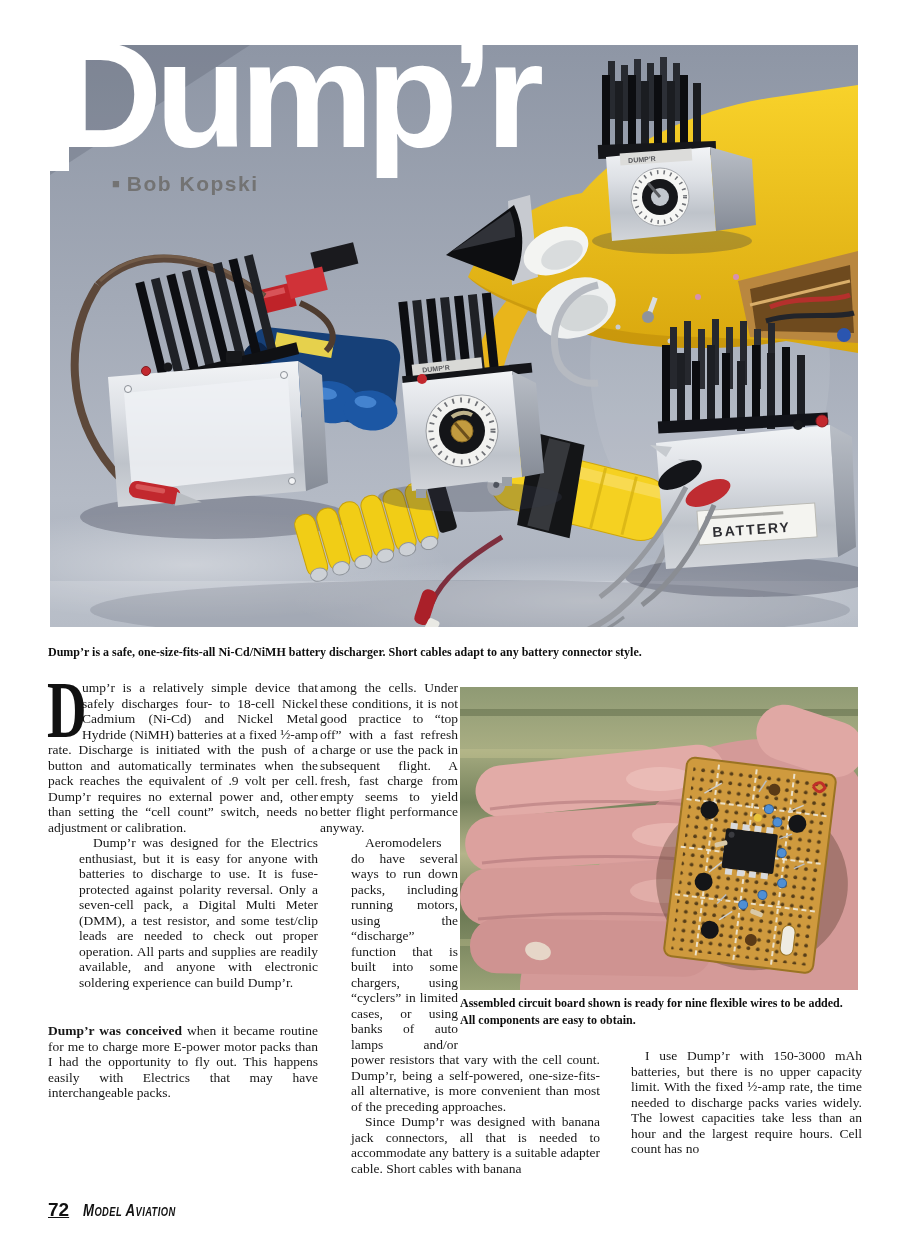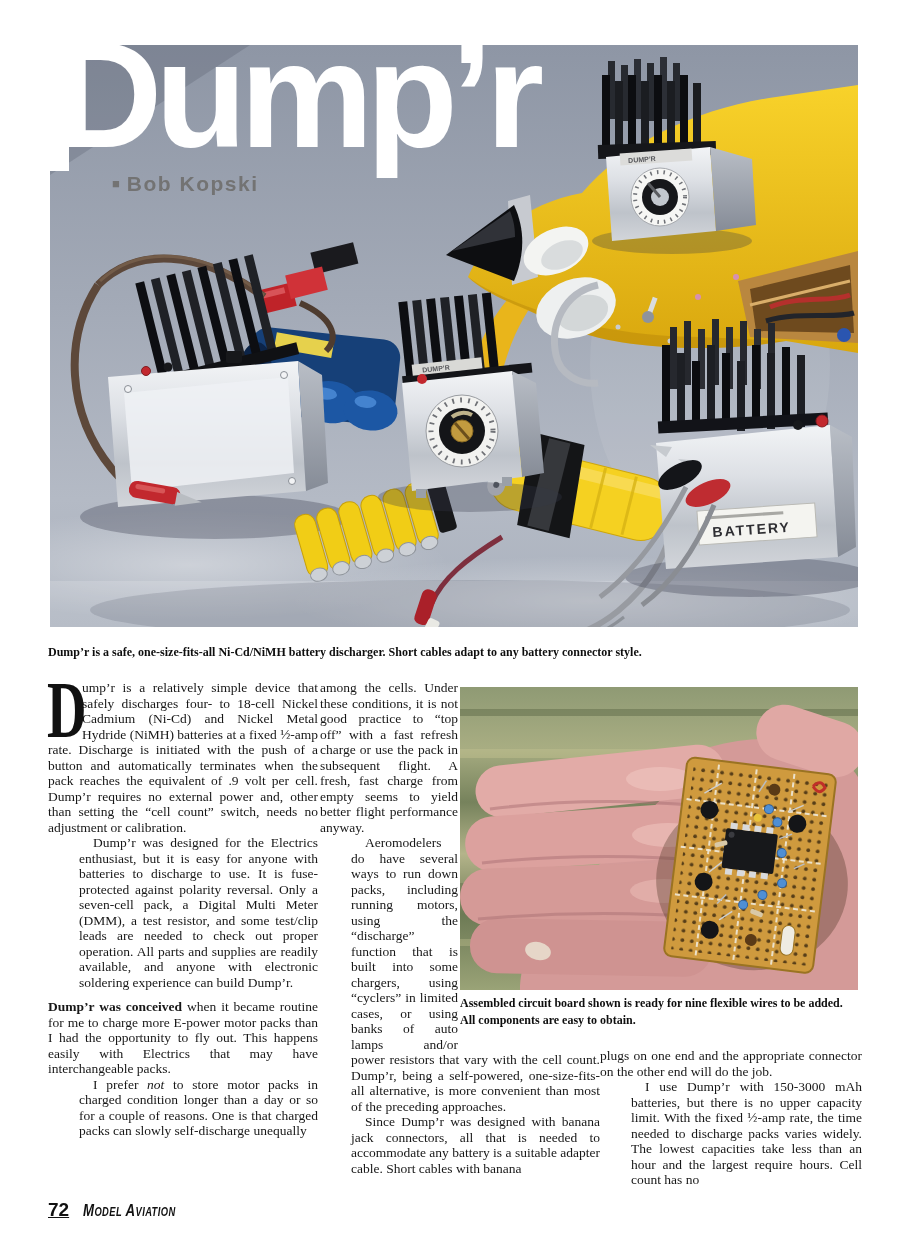--- a/index.html
+++ b/index.html
@@ -21,21 +21,21 @@
 
   .caption { position:absolute; font-family:Liberation Serif, serif; font-weight:bold;
              font-size:12px; line-height:17px; color:#0e0e0e; }
   .caption-main { left:48px; top:644px; width:812px; }
   .caption-board { left:460px; top:995px; width:400px; }
 
   .col { position:absolute; top:680px; font-size:13.5px; line-height:15.5px;
          text-align:justify; color:#171717; }
   .col p { margin:0; }
   .col p.ind { text-indent:14px;margin-left:31px; }
-  .col p.gap { margin-top:9px; }
+  .col p.gap { margin-top:33px; }
   .col1 { left:48px; width:270px; }
   .col2 { left:320px; width:280px; }
   .col3 { left:600px; top:1048px; width:262px; }
   .wrap-spacer { float:right; width:142px; height:358px; }
   .dc-spacer { float:left; width:34px; height:48px; }
   .dropcap { position:absolute; left:-1px; top:-3px; font-weight:bold; font-size:76px;
              line-height:62px; transform:scale(0.72,1.06); transform-origin:0 0; color:#111; }
   .p1wrap { position:relative; }
 
   .photo-board { position:absolute; left:460px; top:687px; width:398px; height:303px; overflow:hidden; }
@@ -313,32 +313,30 @@
   <div class="caption caption-main">Dump’r is a safe, one-size-fits-all Ni-Cd/NiMH battery discharger. Short cables adapt to any battery connector style.</div>
 
   <div class="col col1">
     <p class="p1wrap">
       <span class="dropcap">D</span>
       <span class="dc-spacer"></span>
       <span>ump’r is a relatively simple device that safely discharges four- to 18-cell Nickel Cadmium (Ni-Cd) and Nickel Metal Hydride (NiMH) batteries at a fixed ½-amp rate. Discharge is initiated with the push of a button and automatically terminates when the pack reaches the equivalent of .9 volt per cell. Dump’r requires no external power and, other than setting the “cell count” switch, needs no adjustment or calibration.</span>
     </p>
     <p class="ind"><span>Dump’r was designed for the Electrics enthusiast, but it is easy for anyone with batteries to discharge to use. It is fuse-protected against polarity reversal. Only a seven-cell pack, a Digital Multi Meter (DMM), a test resistor, and some test/clip leads are needed to check out proper operation. All parts and supplies are readily available, and anyone with electronic soldering experience can build Dump’r.</span></p>
     <p class="gap"><b>Dump’r was conceived</b><span> when it became routine for me to charge more E-power motor packs than I had the opportunity to fly out. This happens easily with Electrics that may have interchangeable packs.</span></p>
-    <p class="ind"><span>I prefer </span><i>not</i><span> to store motor packs in charged condition longer than a day or so for a couple of reasons. One is that charged packs can slowly self-discharge unequally</span></p>
   </div>
 
   <div class="col col2">
     <span class="wrap-spacer"></span>
     <p><span>among the cells. Under these conditions, it is not good practice to “top off” with a fast refresh charge or use the pack in subsequent flight. A fresh, fast charge from empty seems to yield better flight performance anyway.</span></p>
     <p class="ind"><span>Aeromodelers do have several ways to run down packs, including running motors, using the “discharge” function that is built into some chargers, using “cyclers” in limited cases, or using banks of auto lamps and/or power resistors that vary with the cell count. Dump’r, being a self-powered, one-size-fits-all alternative, is more convenient than most of the preceding approaches.</span></p>
     <p class="ind"><span>Since Dump’r was designed with banana jack connectors, all that is needed to accommodate any battery is a suitable adapter cable. Short cables with banana</span></p>
   </div>
 
   <div class="col col3">
-    <p><span>plugs on one end and the appropriate connector on the other end will do the job.</span></p>
     <p class="ind"><span>I use Dump’r with 150-3000 mAh batteries, but there is no upper capacity limit. With the fixed ½-amp rate, the time needed to discharge packs varies widely. The lowest capacities take less than an hour and the largest require hours. Cell count has no</span></p>
   </div>
 
   <div class="photo-board">
   <svg width="398" height="303" viewBox="0 0 398 303">
     <defs>
       <linearGradient id="wood" x1="0" y1="0" x2="0" y2="1">
         <stop offset="0" stop-color="#8f9a74"></stop>
             <stop offset="0.2" stop-color="#a8ad82"></stop>
         <stop offset="0.38" stop-color="#76825c"></stop>

